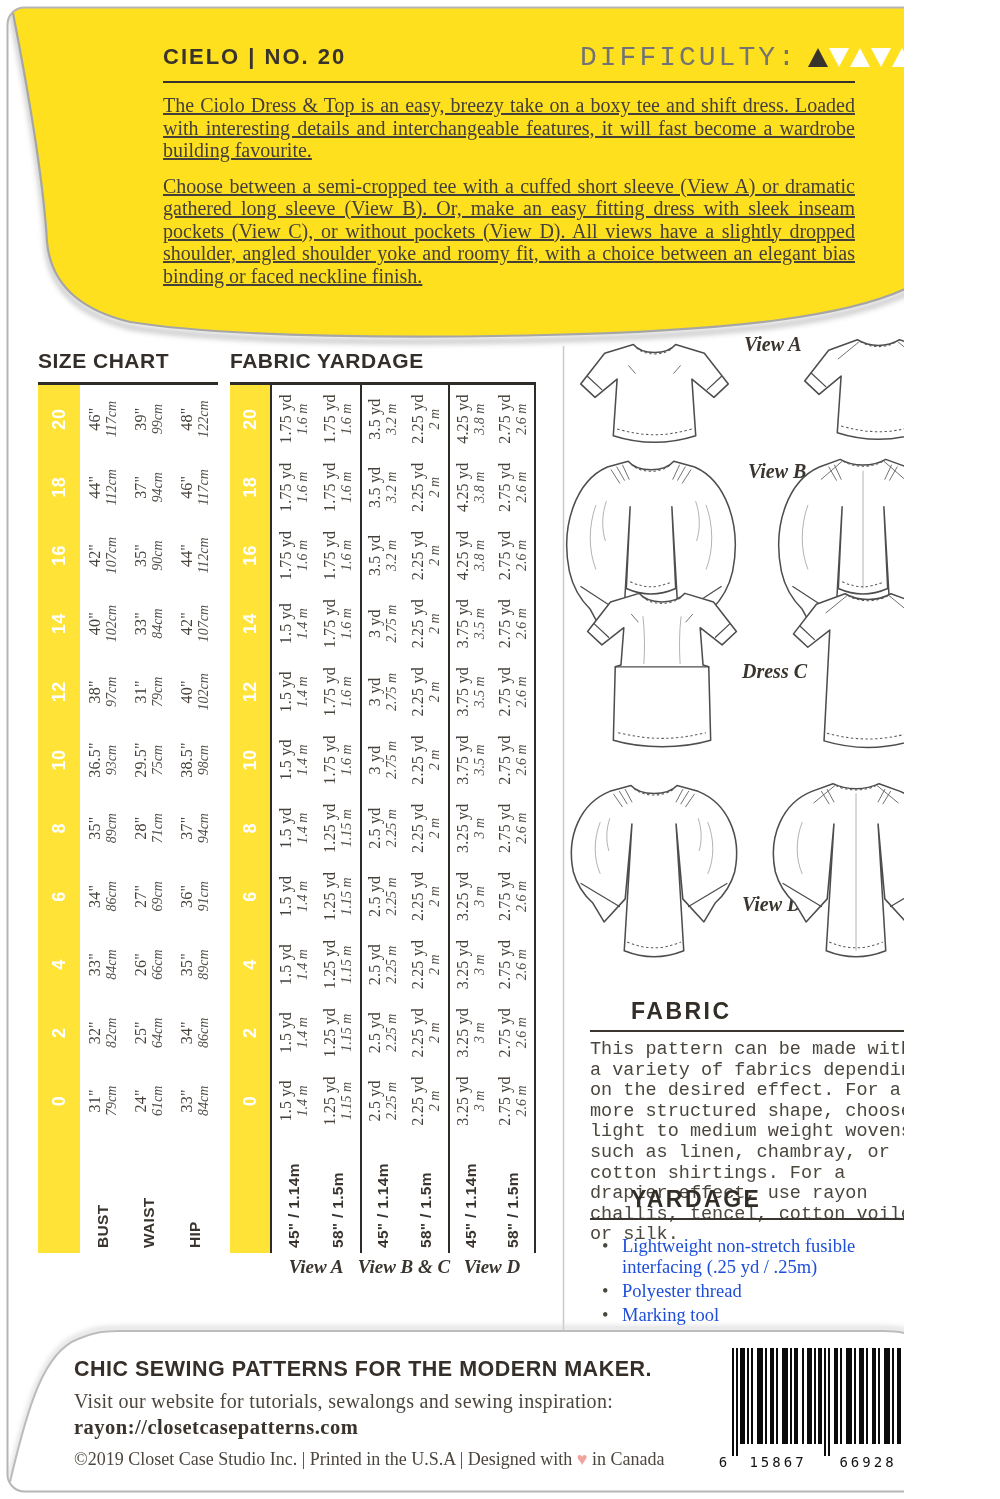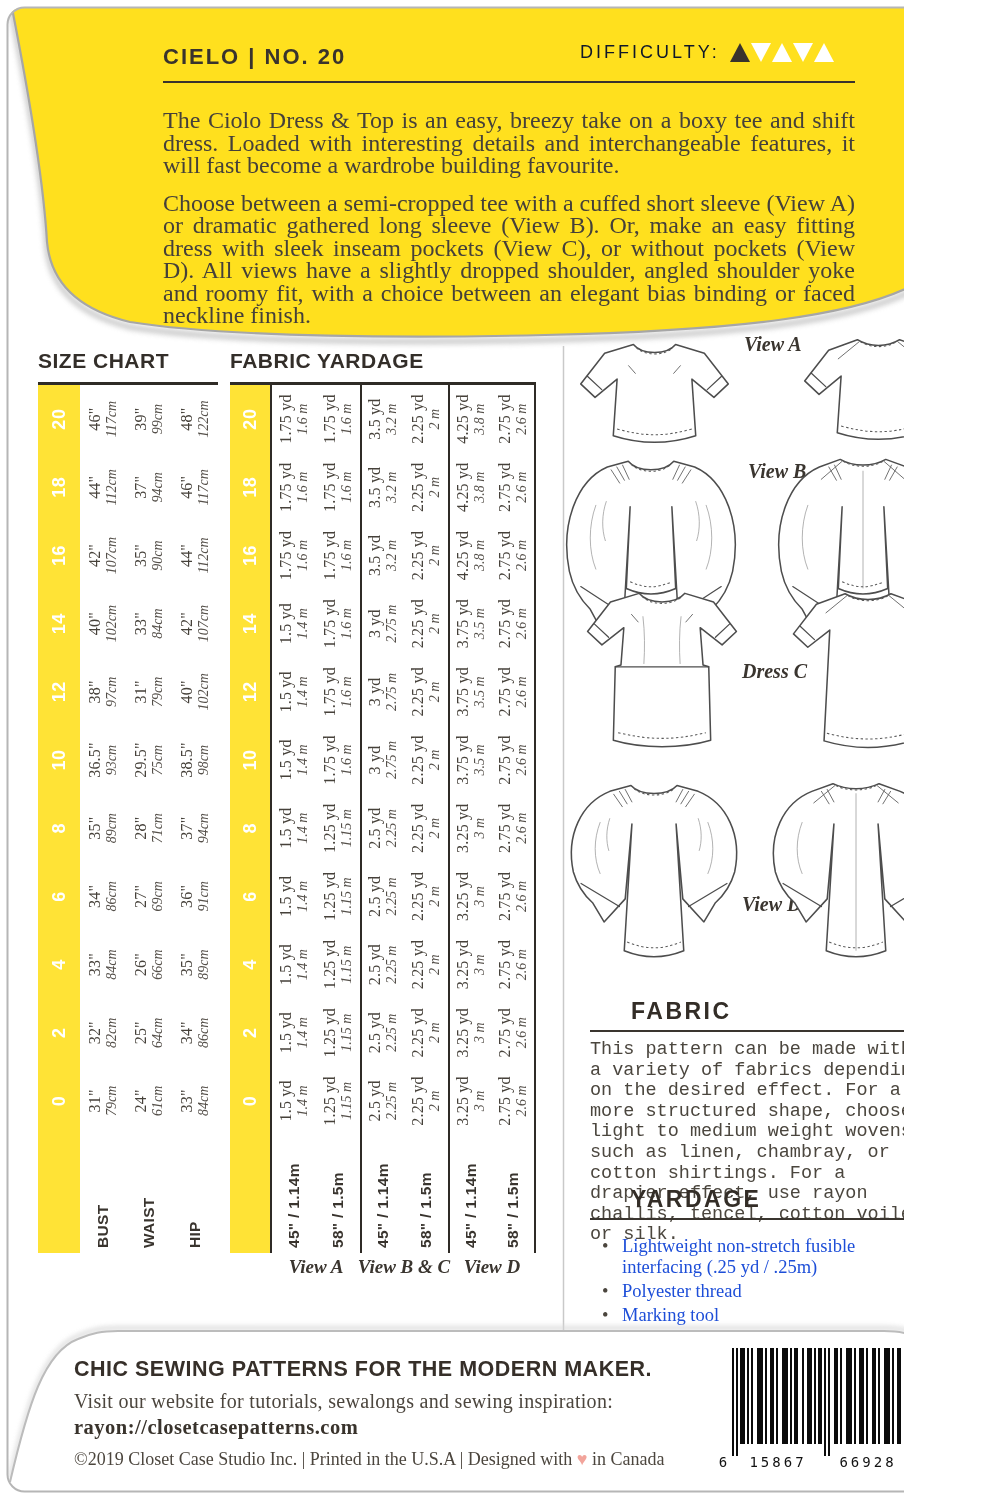--- a/index.html
+++ b/index.html
@@ -5,29 +5,29 @@
   html,body{margin:0;padding:0;background:#fff;}
   .page{position:relative;width:904px;height:1499px;background:#fff;overflow:hidden;
         font-family:"Liberation Serif",serif;}
   .abs{position:absolute;}
   .svgbg{position:absolute;left:0;top:0;}
 
   
   .brand{left:163px;top:44px;font-family:"Liberation Sans",sans-serif;font-weight:bold;
          font-size:22px;letter-spacing:2px;color:#39332d;}
   .diff-row{left:580px;top:42px;display:flex;align-items:center;gap:10px;}
-  .diff-label{font-family:Liberation Sans, sans-serif;font-size:18px;letter-spacing:3px;color:#0f172a;}
+  .diff-label{font-family:Liberation Mono, monospace;font-size:28px;letter-spacing:3px;color:#737373;}
   .diff-tris{display:flex;gap:1px;align-items:center;}
   .tri{width:0;height:0;}
   .tri.up{border-left:10.5px solid transparent;border-right:10.5px solid transparent;border-bottom:19px solid #fff;}
   .tri.down{border-left:10.5px solid transparent;border-right:10.5px solid transparent;border-top:19px solid #fff;}
   .tri.up.dark{border-bottom-color:#39332d;}
   .header-rule{left:163px;top:81px;width:692px;height:2px;background:#39332d;}
   .desc{left:163px;top:94px;width:692px;color:#45403a;}
-  .desc p{margin:15px 0 13px 0;font-size:24px;line-height:22.5px;text-align:justify;}
+  .desc p{margin:0 0 13px 0;font-size:20px;line-height:22.5px;text-align:justify;text-decoration:underline;}
 
   
   .tbl-title{font-family:"Liberation Sans",sans-serif;font-weight:bold;font-size:21px;
              letter-spacing:.5px;color:#332e29;}
   .topline{height:2.5px;background:#2f2b26;}
 
   
   .tables-rot{left:38px;top:1253px;width:868px;height:498px;
               transform:rotate(-90deg);transform-origin:0 0;}
   .ngrid{display:grid;grid-template-columns:118px repeat(11,1fr);width:868px;}

